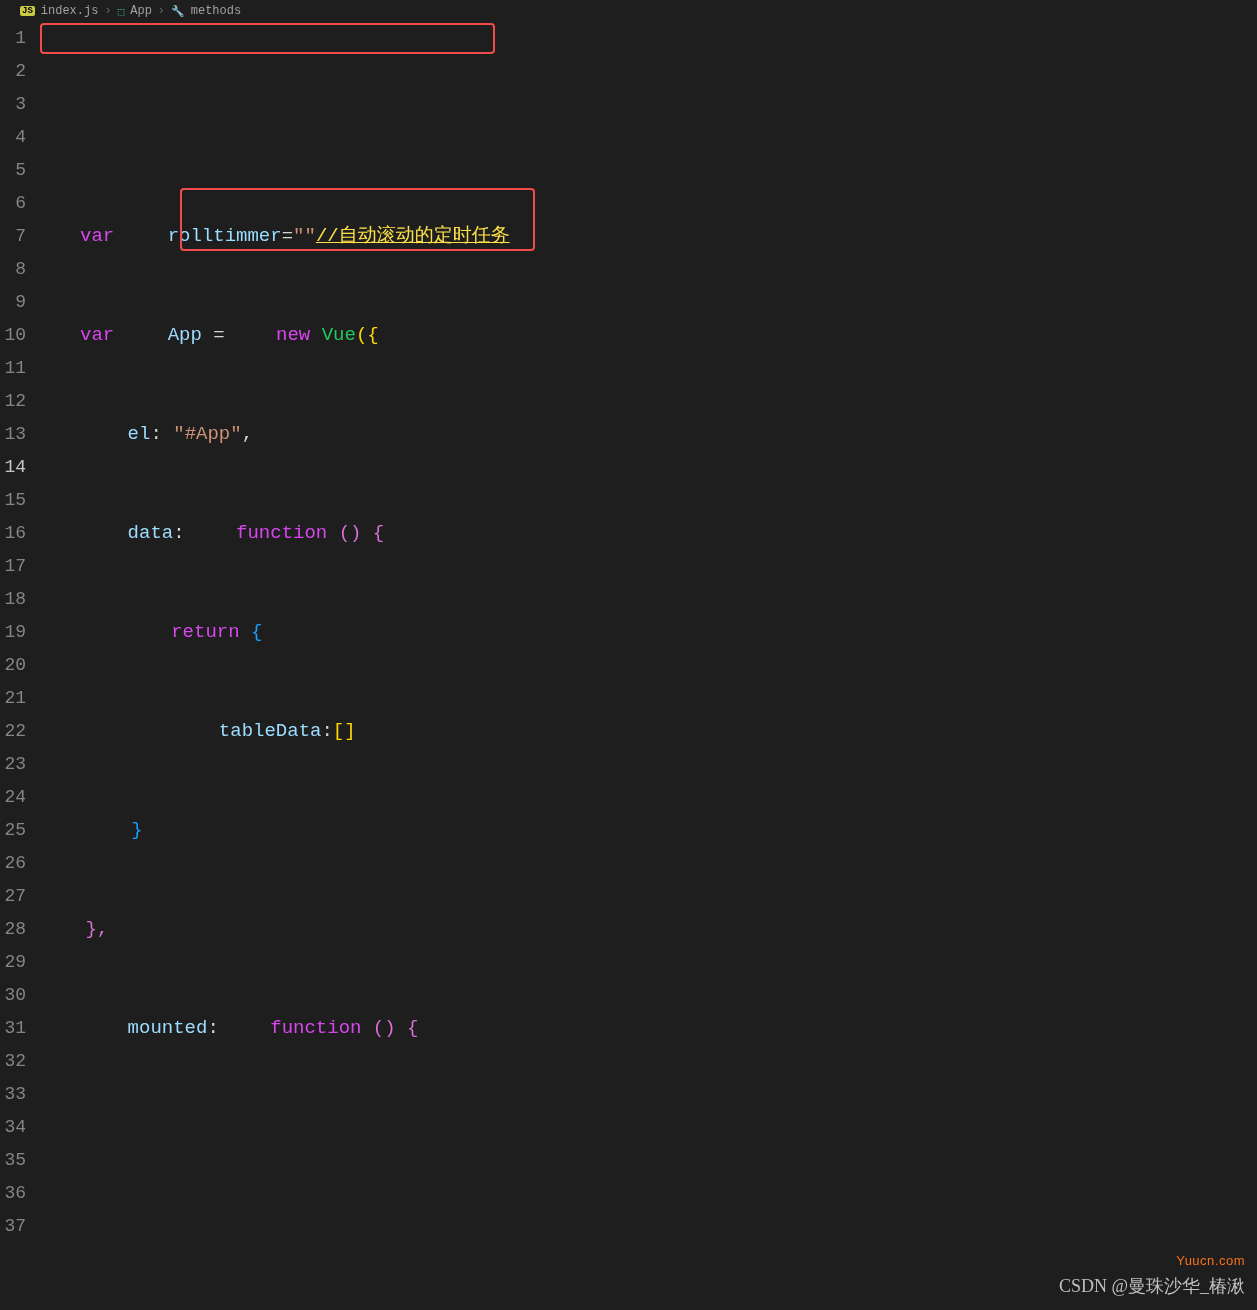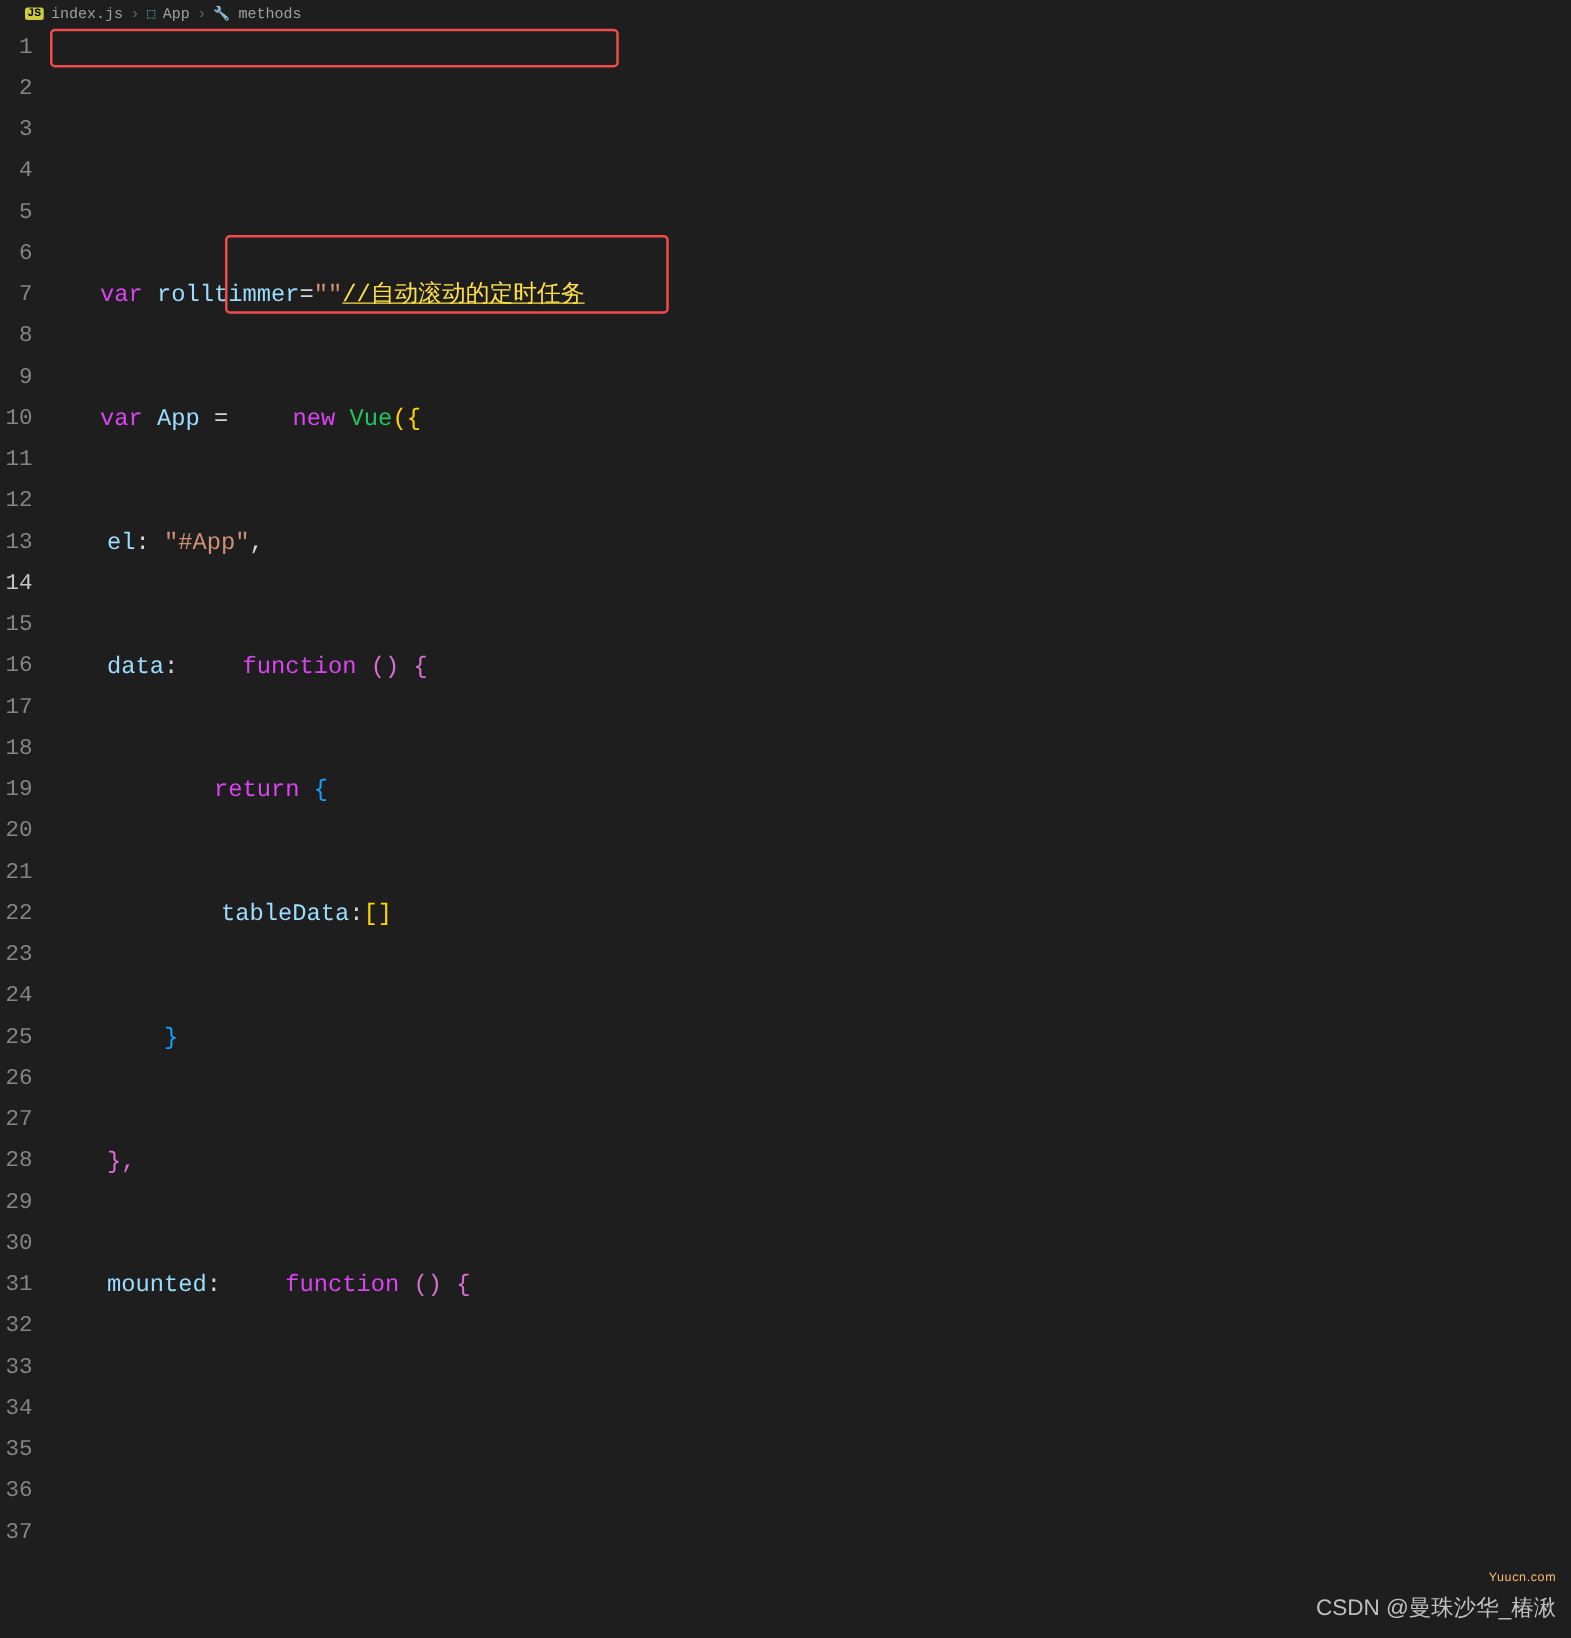--- a/index.html
+++ b/index.html
@@ -26,35 +26,35 @@
 }
 .gutter .active { color:#c6c6c6; }
 .code { position:relative; flex:1; line-height:33px; white-space:pre; }
 .line { height:33px; }
 .redbox {
   position:absolute; border:2px solid #f14c4c; border-radius:4px;
   pointer-events:none;
 }
 .kw { color:#d946ef;margin-left:40px; }         
 .type { color:#22c55e; }       
-.prop { color:#9cdcfe; }       
+.prop { color:#9cdcfe;margin-left:42px; }       
 .str { color:#ce9178; }        
 .num { color:#b5cea8; }        
 .cmt { color:#fde047;text-decoration:underline; }        
 .pun { color:#d4d4d4; }        
 .brace-y { color:#ffd700; }    
 .brace-p { color:#da70d6; }    
 .brace-b { color:#179fff; }    
 .watermark1 {
-  position:absolute; right:12px; bottom:42px; color:#fdba74;
-  font-size:10px; font-family:Arial,sans-serif; letter-spacing:0.5px;
+  position:absolute; right:12px; bottom:42px; color:#f97316;
+  font-size:13px; font-family:Arial,sans-serif; letter-spacing:0.5px;
 }
 .watermark2 {
   position:absolute; right:12px; bottom:12px; color:#bfbfbf;
-  font-size:18px; font-family:Liberation Sans, sans-serif;margin-top:37px;
+  font-size:18px; font-family:Liberation Serif, serif;margin-top:37px;
 }
 </style>
 </head>
 <body>
 
 <div class="breadcrumbs">
   <span class="js-badge">JS</span>
   <span>index.js</span>
   <span class="sep">›</span>
   <span class="bc-cube">⬚</span>

